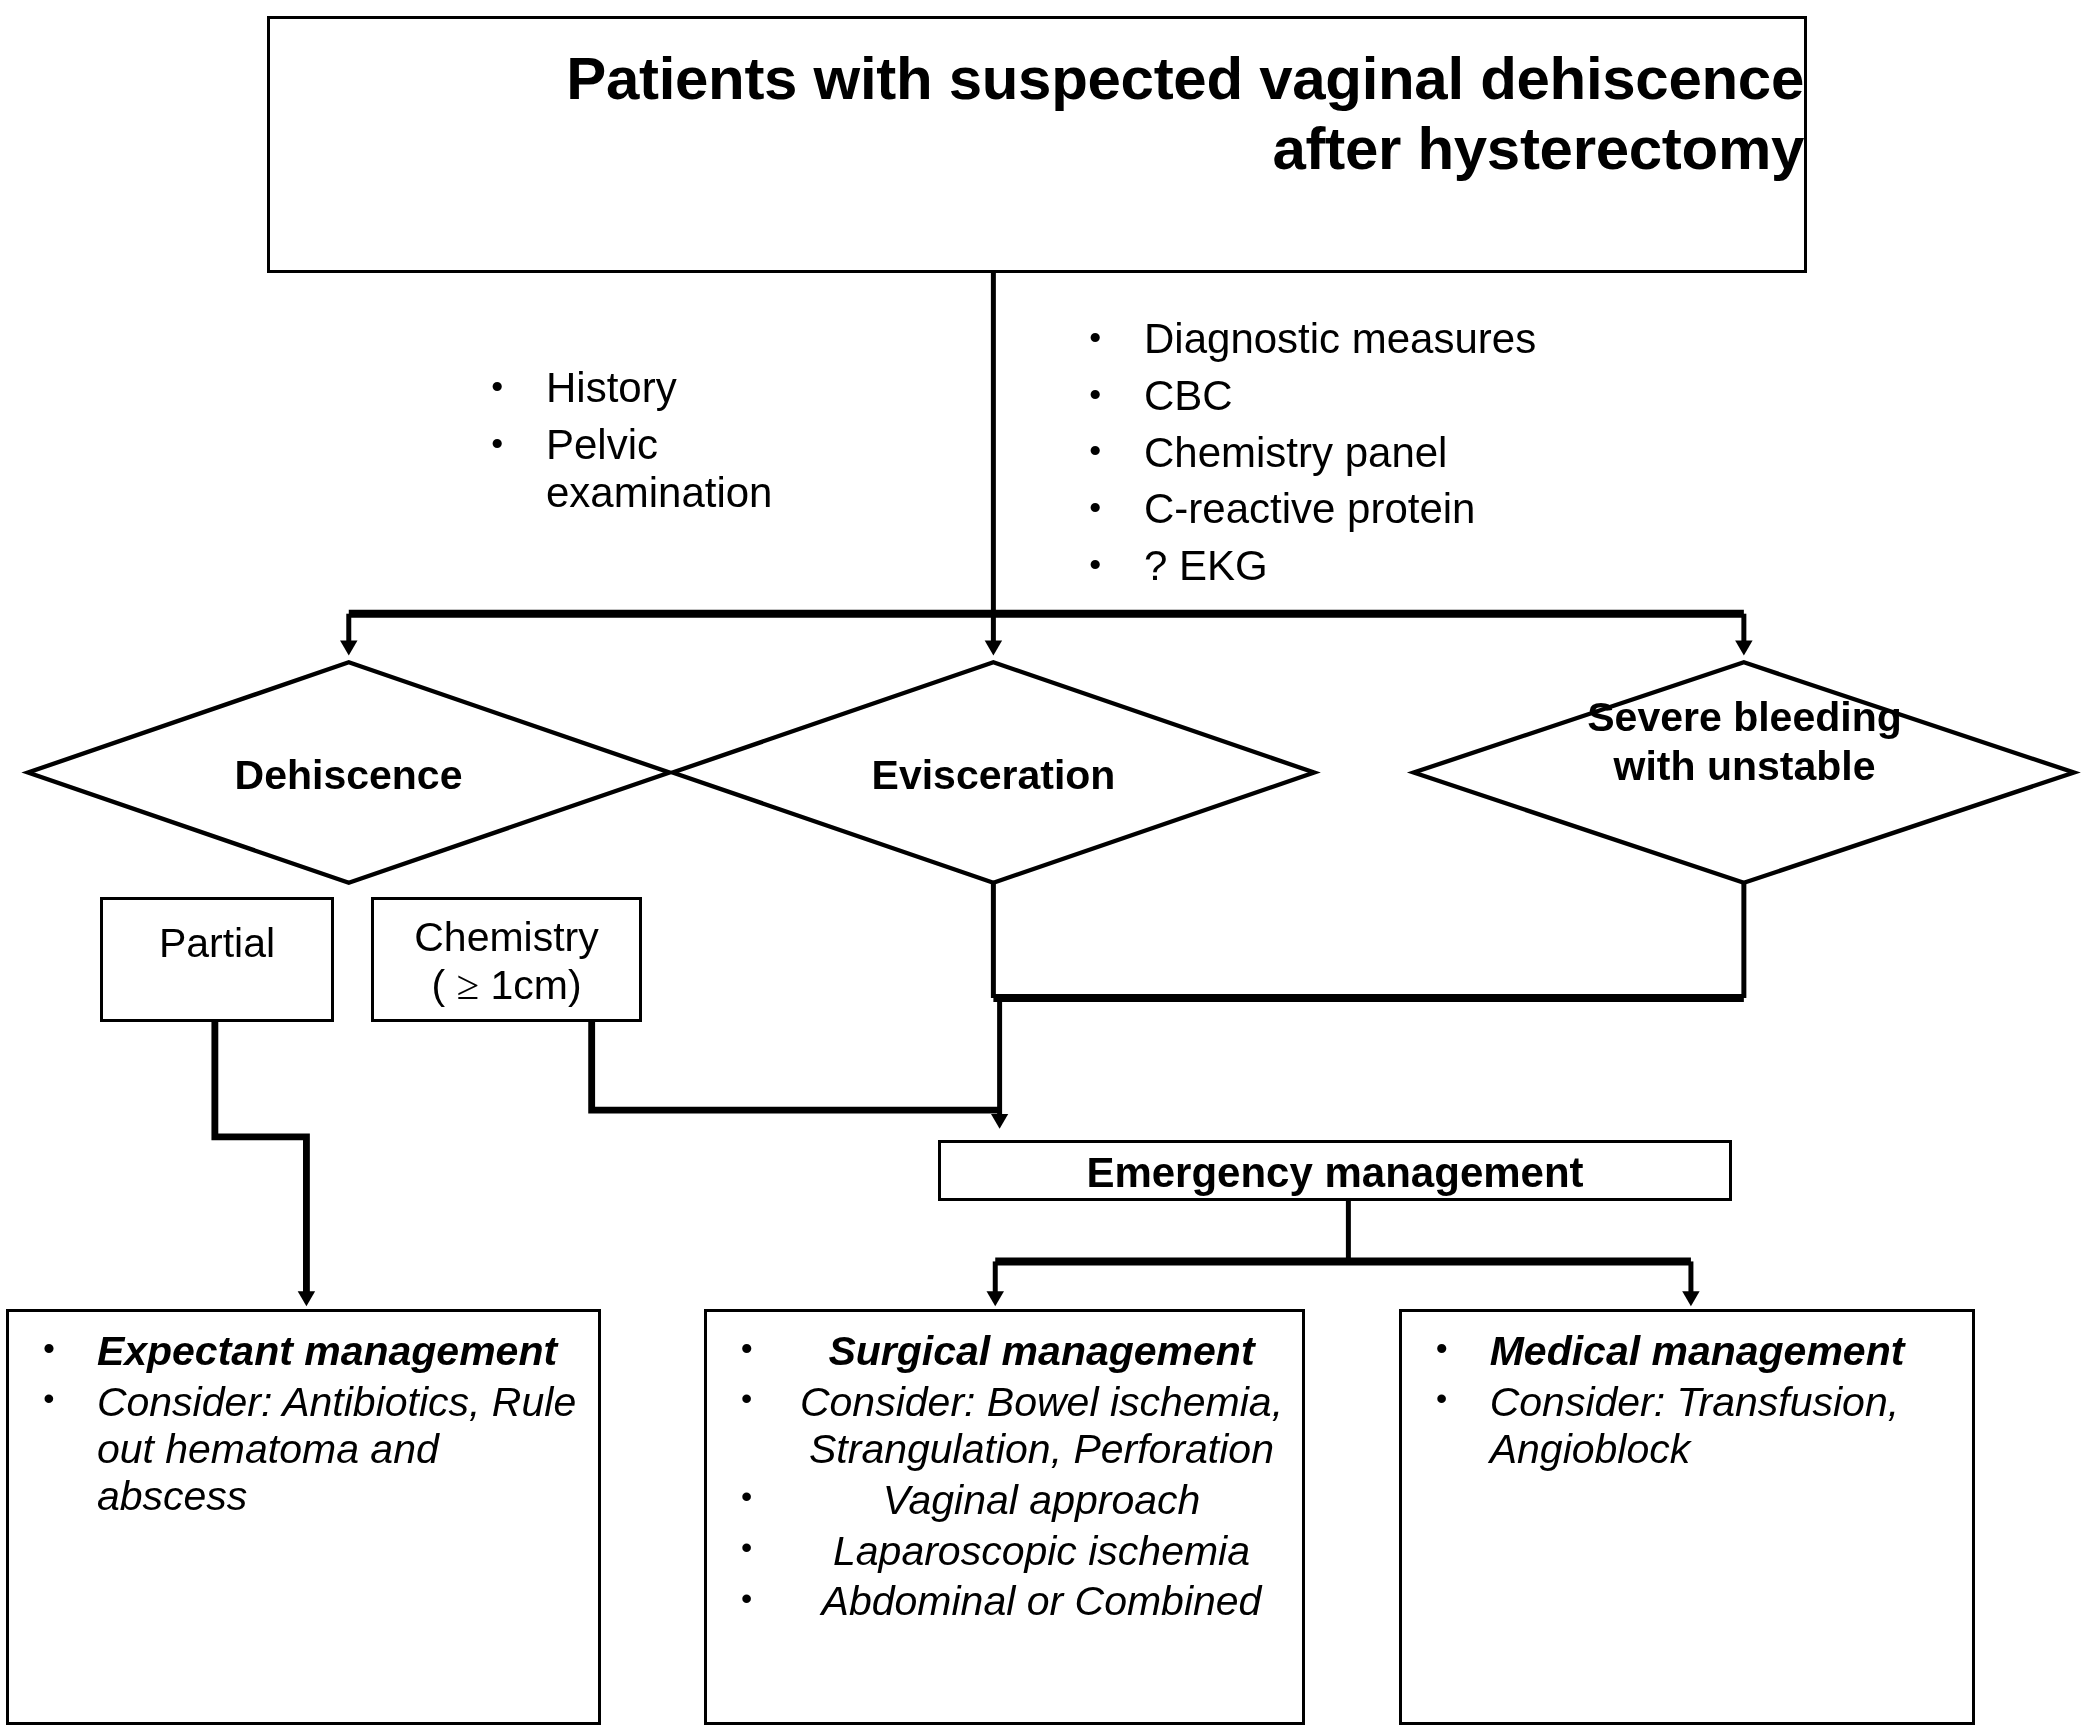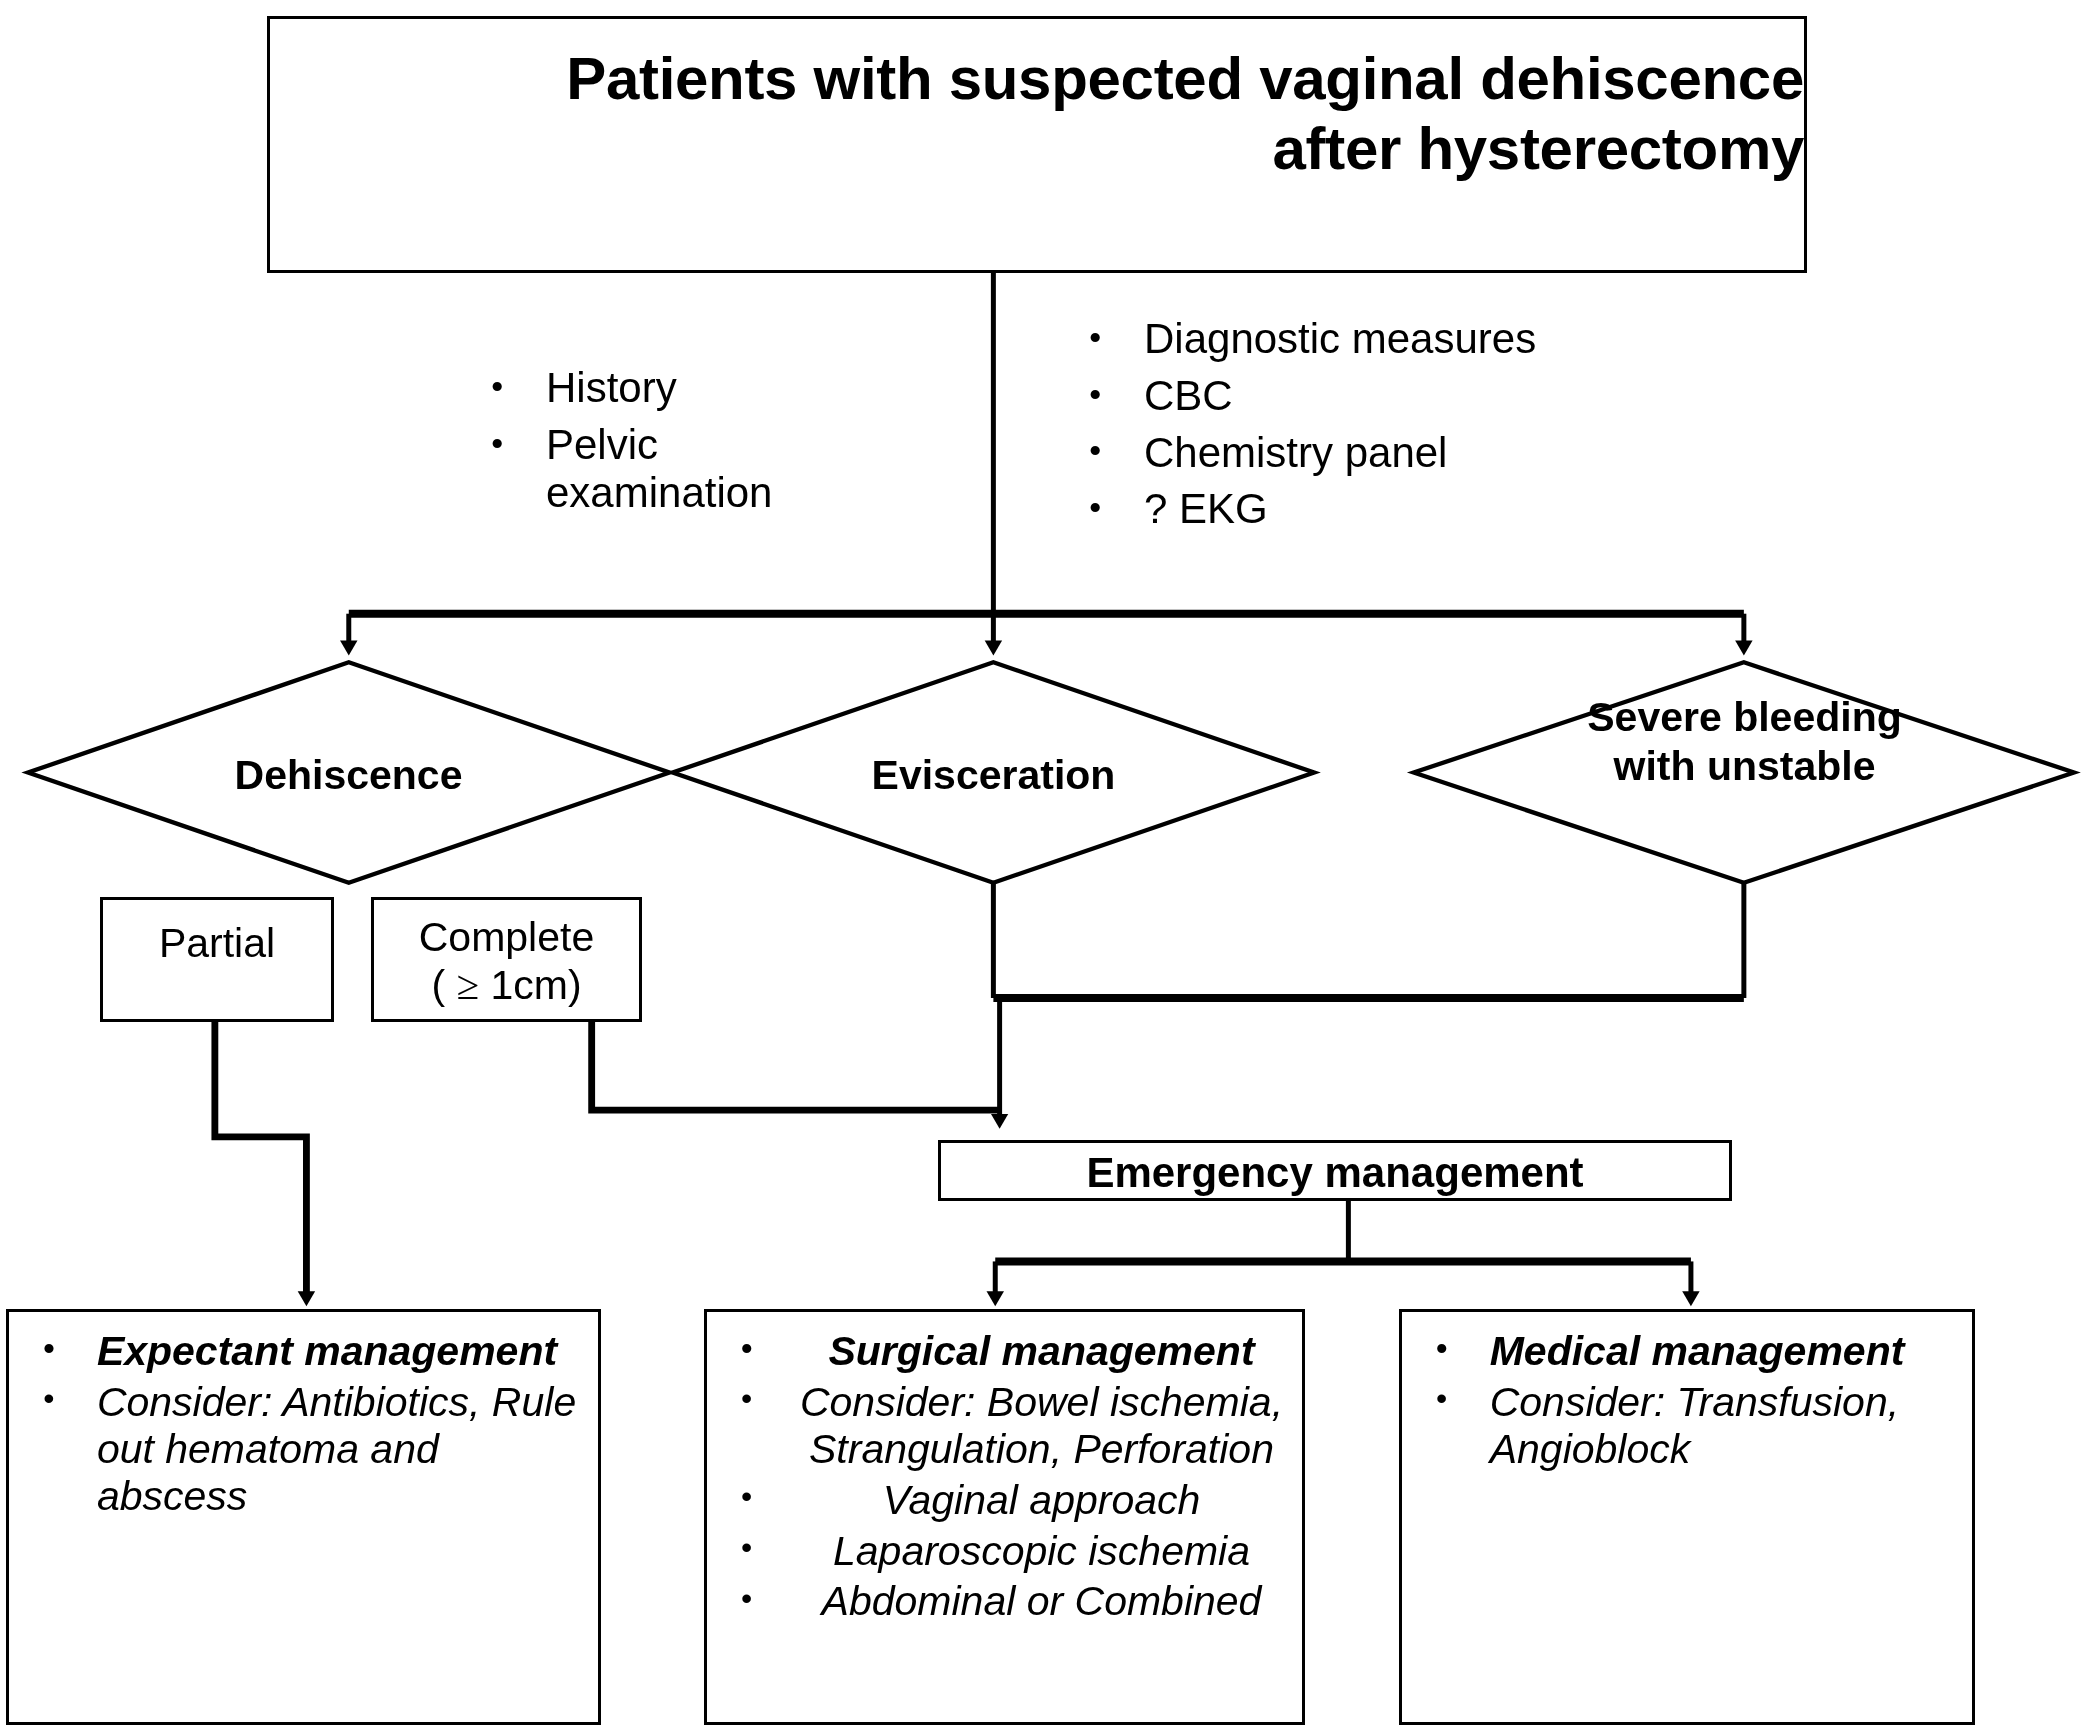--- a/index.html
+++ b/index.html
@@ -176,20 +176,21 @@
 
   <ul class="plain-list" style="left:480px; top:364px; width:399px;">
     <li>History</li>
     <li>Pelvic examination</li>
   </ul>
 
   <ul class="plain-list" style="left:1078px; top:315px; width:623px;">
     <li>Diagnostic measures</li>
     <li>CBC</li>
     <li>Chemistry panel</li>
+    <li>C-reactive protein</li>
     <li>? EKG</li>
   </ul>
 
   <div class="diamond-label" style="left:143px; top:751px; width:411px;">
     <span>Dehiscence</span>
   </div>
 
   <div class="diamond-label" style="left:788px; top:751px; width:411px;">
     <span>Evisceration</span>
   </div>
@@ -197,21 +198,21 @@
   <div class="diamond-label" style="left:1520px; top:693px; width:449px;">
     <div>Severe bleeding</div>
     <div>with unstable</div>
   </div>
 
   <div class="node-box thin" style="left:100px; top:897px; width:234px; height:125px;">
     <div class="small-box-label" style="top:20px;">Partial</div>
   </div>
 
   <div class="node-box thin" style="left:371px; top:897px; width:271px; height:125px;">
-    <div class="small-box-label" style="top:13.7px;">Complete</div>
+    <div class="small-box-label" style="top:13.7px;">Chemistry</div>
     <div class="small-box-label" style="top:62px;"><span>( </span><span class="ge">≥</span><span> 1cm)</span></div>
   </div>
 
   <div class="node-box thin" style="left:938px; top:1140px; width:794px; height:61px;">
     <div class="bar-label" style="top:6.2px;">Emergency management</div>
   </div>
 
   <div class="node-box thin" style="left:6.2px; top:1309px; width:595px; height:416px;">
     <ul class="outcome-list">
       <li class="strong">Expectant management</li>

